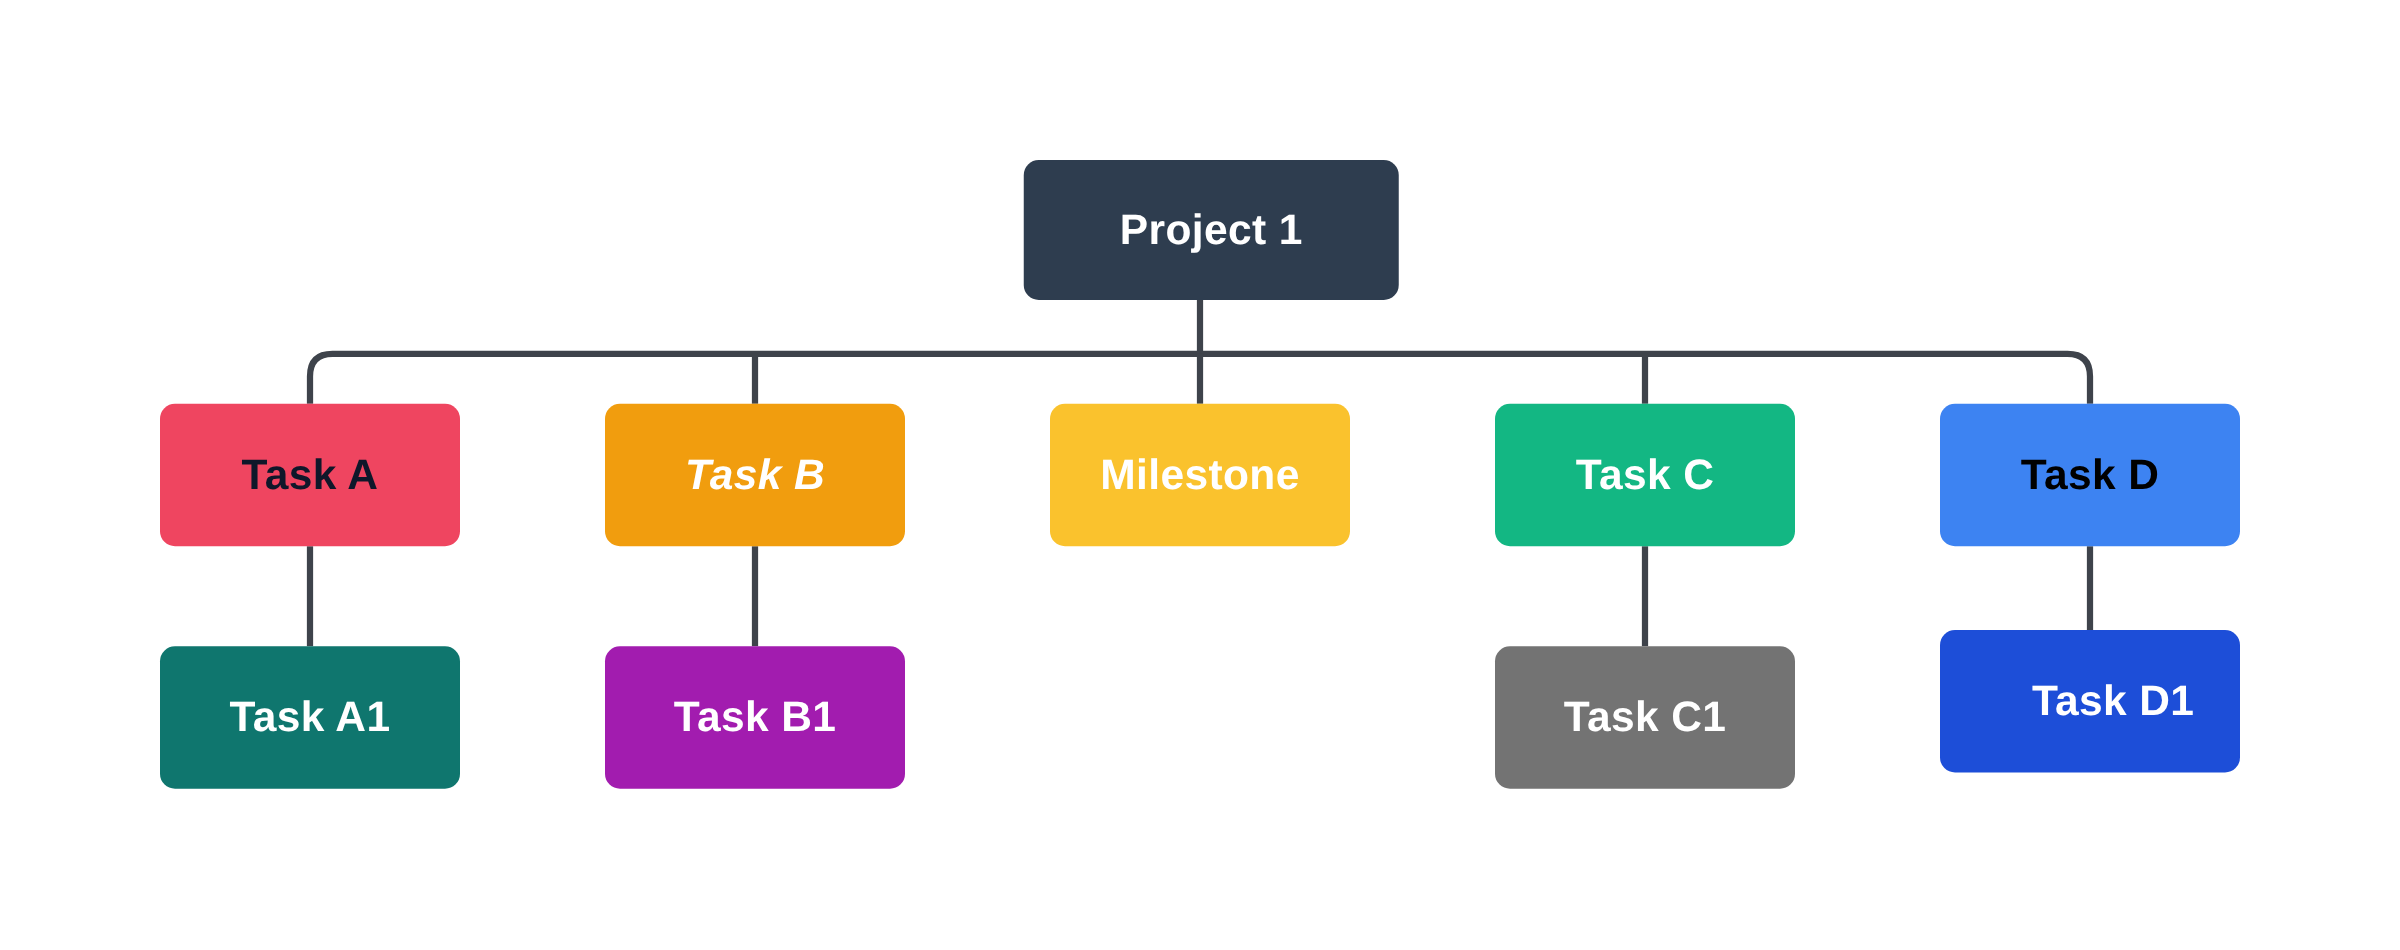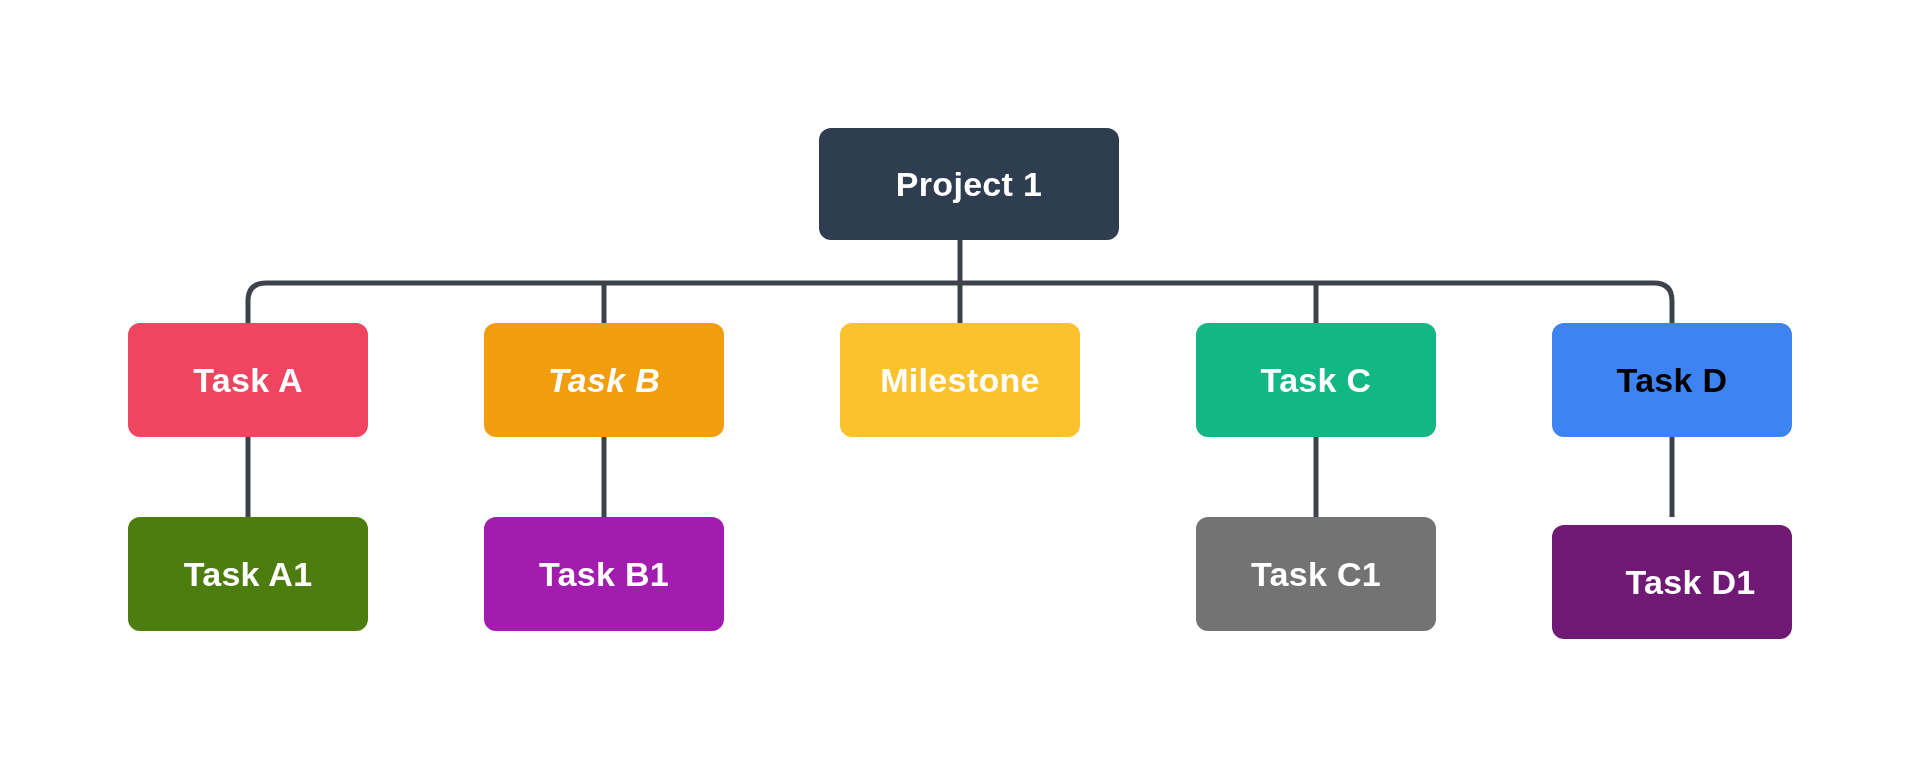--- a/index.html
+++ b/index.html
@@ -51,40 +51,40 @@
       <path d="M 960 283 V 323" fill="none" stroke="#3e434b" stroke-width="5"></path>
       <path d="M 1316 283 V 323" fill="none" stroke="#3e434b" stroke-width="5"></path>
       <path d="M 248 437 V 517" fill="none" stroke="#3e434b" stroke-width="5"></path>
       <path d="M 604 437 V 517" fill="none" stroke="#3e434b" stroke-width="5"></path>
       <path d="M 1316 437 V 517" fill="none" stroke="#3e434b" stroke-width="5"></path>
       <path d="M 1672 437 V 517" fill="none" stroke="#3e434b" stroke-width="5"></path>
     </svg>
 <div class="node" style="left: 788px; top: 128px; width: 300px; height: 112px; background: rgb(46, 61, 79); color: rgb(255, 255, 255); margin-left: 31px;">
       <span class="node-label">Project 1</span>
     </div>
-    <div class="node" style="left: 128px; top: 323px; width: 240px; height: 114px; background: rgb(239, 69, 96); color: #ffffff;">
+    <div class="node" style="left: 128px; top: 323px; width: 240px; height: 114px; background: rgb(239, 69, 96); color: #0f172a;">
       <span class="node-label">Task A</span>
     </div>
     <div class="node" style="left: 484px; top: 323px; width: 240px; height: 114px; background: rgb(241, 157, 14); color: rgb(255, 255, 255); font-style: italic;">
       <span class="node-label">Task B</span>
     </div>
     <div class="node" style="left: 840px; top: 323px; width: 240px; height: 114px; background: rgb(250, 194, 45); color: rgb(255, 255, 255);">
       <span class="node-label">Milestone</span>
     </div>
     <div class="node" style="left: 1196px; top: 323px; width: 240px; height: 114px; background: rgb(19, 183, 131); color: rgb(255, 255, 255);">
       <span class="node-label">Task C</span>
     </div>
     <div class="node" style="left: 1552px; top: 323px; width: 240px; height: 114px; background: rgb(61, 131, 242); color: #000000;">
       <span class="node-label">Task D</span>
     </div>
-    <div class="node" style="left: 128px; top: 517px; width: 240px; height: 114px; background: #4d7c0f; color: rgb(255, 255, 255);">
+    <div class="node" style="left: 128px; top: 517px; width: 240px; height: 114px; background: #0f766e; color: rgb(255, 255, 255);">
       <span class="node-label">Task A1</span>
     </div>
     <div class="node" style="left: 484px; top: 517px; width: 240px; height: 114px; background: #a21caf; color: rgb(255, 255, 255);">
       <span class="node-label">Task B1</span>
     </div>
     <div class="node" style="left: 1196px; top: 517px; width: 240px; height: 114px; background: #737373; color: rgb(255, 255, 255);">
       <span class="node-label">Task C1</span>
     </div>
-    <div class="node" style="left: 1552px; top: 525px; width: 240px; height: 114px; background: #701a75; color: rgb(255, 255, 255); padding-left: 37px;">
+    <div class="node" style="left: 1552px; top: 504px; width: 240px; height: 114px; background: #1d4ed8; color: rgb(255, 255, 255); padding-left: 37px;">
       <span class="node-label">Task D1</span>
     </div>
   </div>
 
 </body></html>

